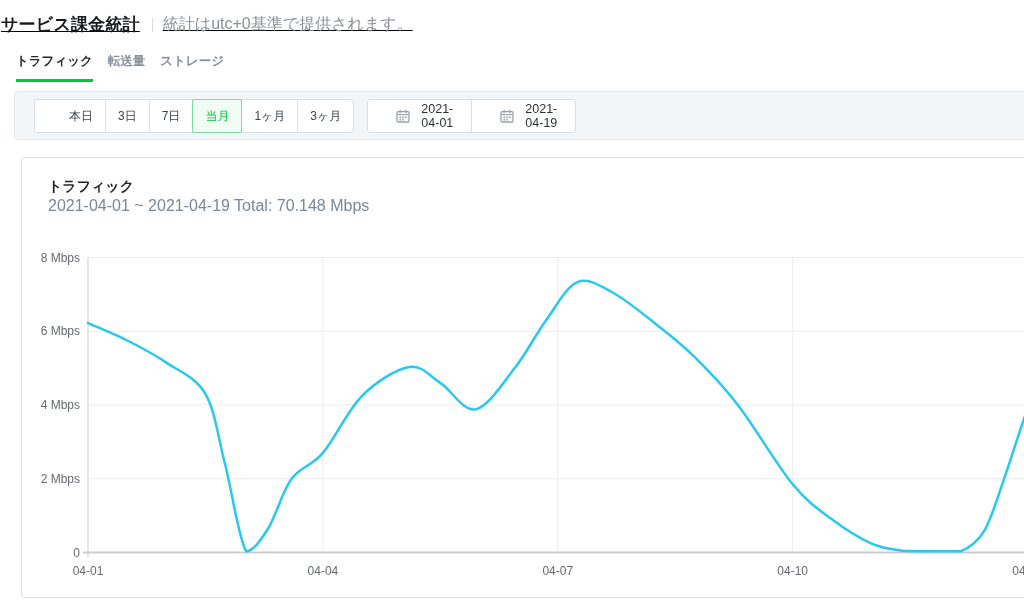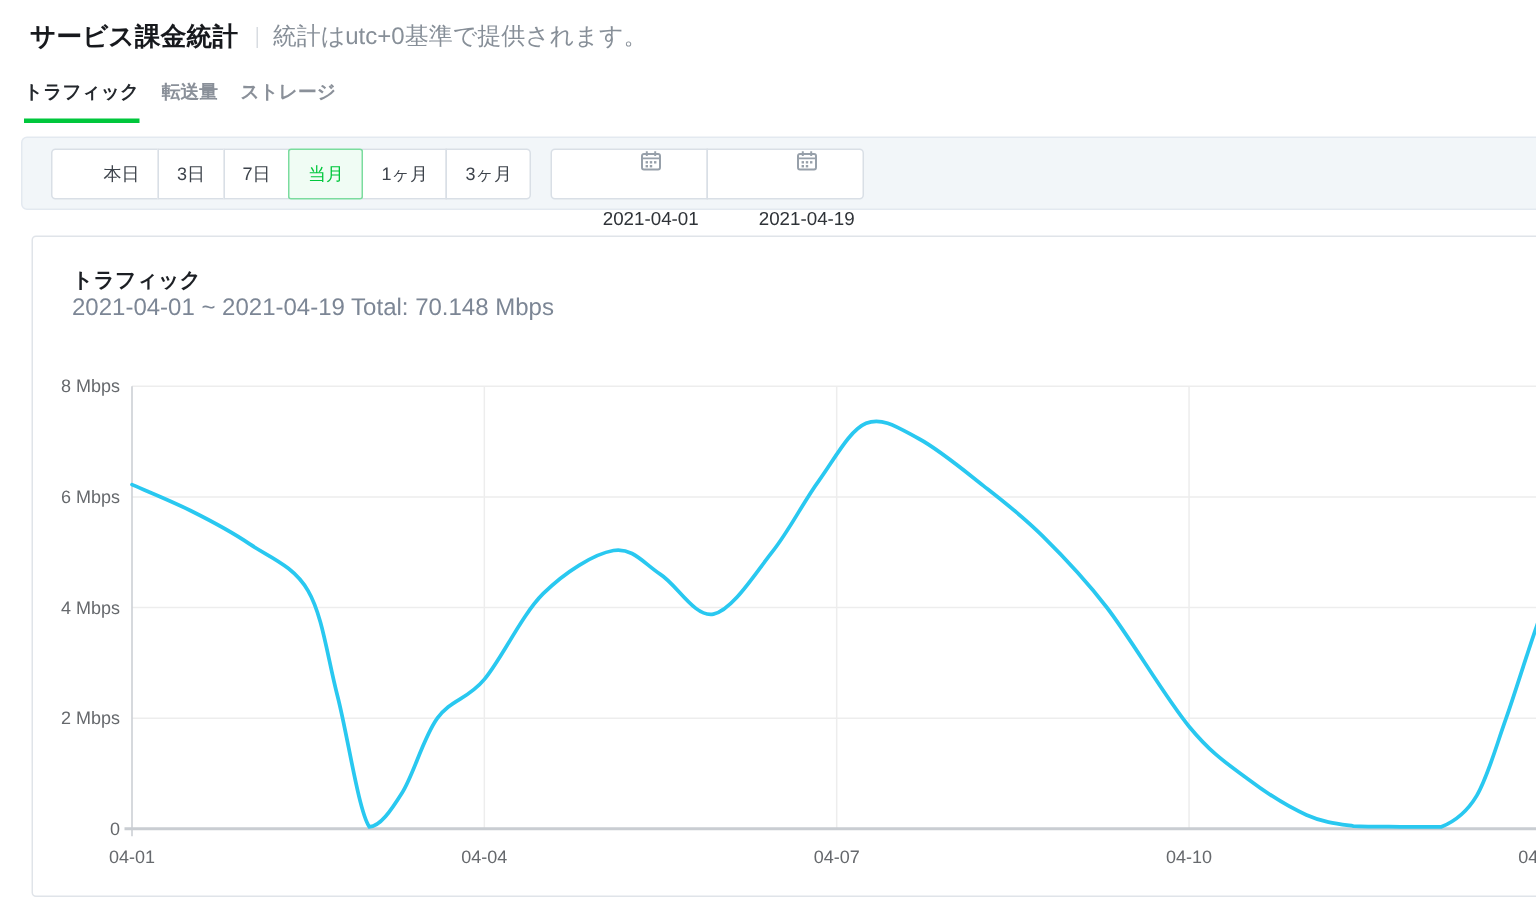--- a/index.html
+++ b/index.html
@@ -3,21 +3,21 @@
 <meta charset="utf-8">
 <style>
   html,body{margin:0;padding:0;}
   body{
     width:1024px;height:611px;overflow:hidden;position:relative;
     background:#ffffff;
     font-family:"Liberation Sans","DejaVu Sans",sans-serif;
     -webkit-font-smoothing:antialiased;
   }
   
-  .header{position:absolute;left:20px;top:13px;display:flex;align-items:center;}
+  .header{position:absolute;left:1px;top:13px;display:flex;align-items:center;text-decoration:underline;}
   .page-title{font-size:17px;font-weight:700;color:#17191d;letter-spacing:.2px;}
   .title-sep{width:1px;height:14px;background:#d8dce1;margin:0 10px 0 12px;}
   .page-subtitle{font-size:16px;color:#878f98;}
   
   .tabs{position:absolute;left:16px;top:53px;display:flex;gap:15px;}
   .tab{font-size:12.5px;font-weight:700;color:#8a9099;padding-bottom:9px;cursor:pointer;}
   .tab.active{color:#24282d;border-bottom:3px solid #00c73c;}
   
   .toolbar{
     position:absolute;left:14px;top:91px;width:1040px;height:49px;
@@ -30,23 +30,23 @@
     background:#fff;border:1px solid #d9dfe6;margin-left:-1px;
     font-size:12px;color:#3d434b;text-align:center;cursor:pointer;position:relative;
   }
   .range-btn:first-child{border-radius:3px 0 0 3px;margin-left:0;padding-left:34px;}
   .range-btn:last-child{border-radius:0 3px 3px 0;}
   .range-btn.selected{
     background:#f0fcf4;border-color:#7bdc9e;color:#00c73c;font-weight:400;z-index:2;border-radius:2px;
   }
   .date-group{display:flex;margin-left:13px;}
   .date-cell{
-    display:flex;align-items:center;gap:25px;width:105px;height:34px;box-sizing:border-box;
+    display:flex;align-items:center;gap:11px;width:105px;height:34px;box-sizing:border-box;
     background:#fff;border:1px solid #d9dfe6;margin-left:-1px;padding-left:28px;
-    font-size:12.5px;color:#2f3338;cursor:pointer;flex-direction:column;
+    font-size:12.5px;color:#2f3338;cursor:pointer;
   }
   .date-cell:first-child{border-radius:3px 0 0 3px;margin-left:0;}
   .date-cell:last-child{border-radius:0 3px 3px 0;}
   .cal-icon{flex:0 0 auto;display:inline-flex;}
   
   .card{
     position:absolute;left:21px;top:157px;width:1019px;height:441px;box-sizing:border-box;
     background:#fff;border:1px solid #e0e4e9;border-radius:3px;
   }
   .card-title{position:absolute;left:26px;top:20px;font-size:14px;font-weight:700;color:#1c1f24;}

